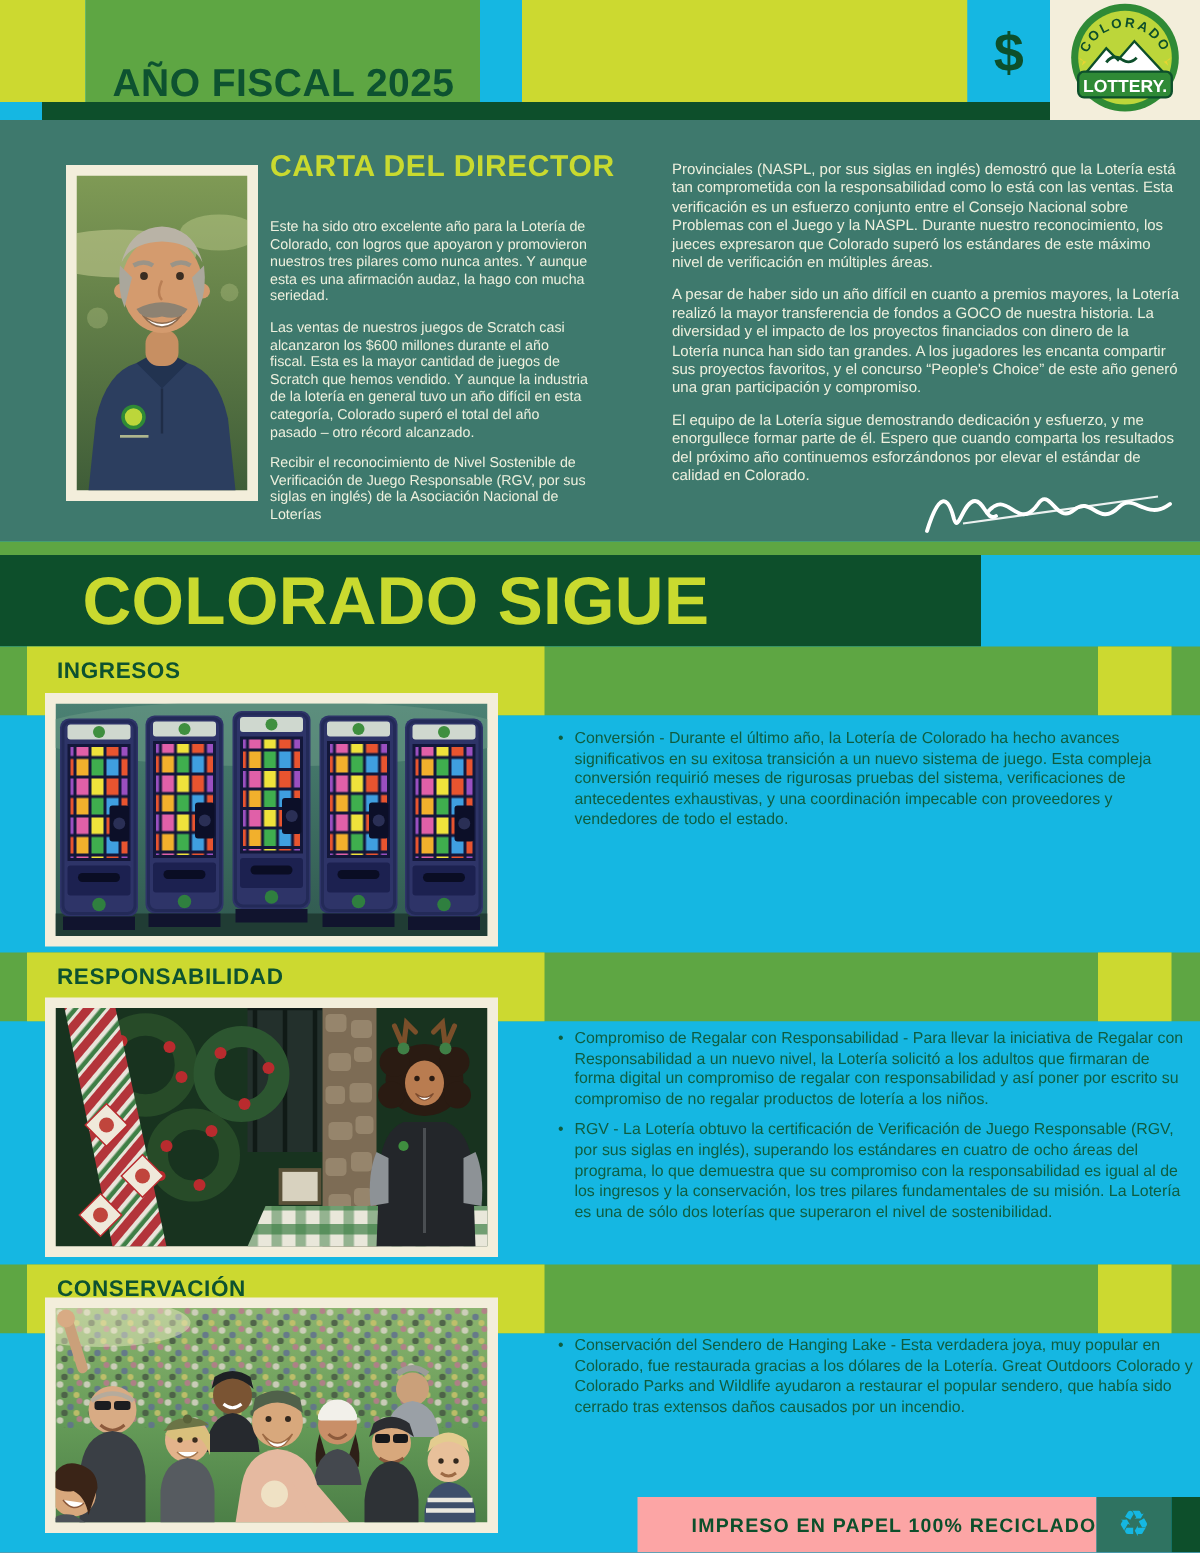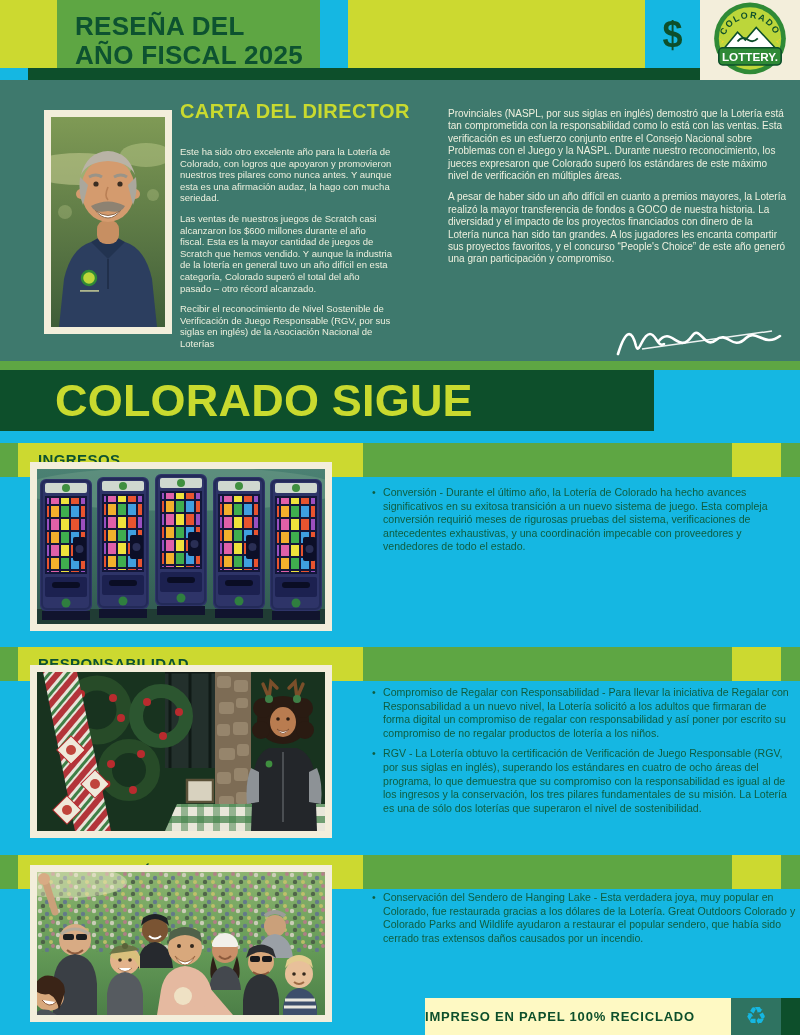--- a/index.html
+++ b/index.html
@@ -32,57 +32,57 @@
   .d-col2{left:448px;top:28px;width:338px;font-size:10px;line-height:12.4px;}
   .d-sig{left:612px;top:242px;}
 
   
   .green-strip{left:0;top:361px;width:800px;height:9px;background:#5ea643;}
   .banner{left:0;top:370px;width:654px;height:61px;background:#0d4f2b;}
   .banner h2{margin:0;padding-left:55px;font-size:45px;line-height:61px;font-weight:bold;
              color:#c9da2f;letter-spacing:.2px;}
 
   
-  .band{left:0;width:800px;height:46px;background:#5ea643;margin-top:12px;}
+  .band{left:0;width:800px;height:46px;background:#5ea643;}
   .band-a{top:431px;} .band-b{top:635px;} .band-c{top:843px;}
   .band .limeblock{position:absolute;left:18px;top:0;width:345px;height:46px;background:#ccd930;}
   .band .heading{position:absolute;left:38px;top:8px;font-size:15px;font-weight:bold;
                  color:#0d5230;letter-spacing:.4px;}
   .band .limestripe{position:absolute;left:732px;top:0;width:49px;height:46px;background:#ccd930;}
 
   
   .cyan-a{left:0;top:477px;width:800px;height:158px;background:#15b7e2;}
   .cyan-b{left:0;top:681px;width:800px;height:162px;background:#15b7e2;}
   .cyan-c{left:0;top:889px;width:800px;height:146px;background:#15b7e2;}
   .p-a{left:30px;top:462px;} .p-b{left:30px;top:665px;} .p-c{left:30px;top:865px;}
 
   .bullets{width:424px;}
   .bl-a{left:372px;top:486px;} .bl-b{left:372px;top:686px;} .bl-c{left:372px;top:891px;}
   .bullets ul{list-style:none;margin:0;padding:0;}
   .bullets li{position:relative;padding-left:11px;margin-bottom:7px;
               font-size:10.6px;line-height:13.6px;color:#0f5d40;}
   .bullets li::before{content:"\2022";position:absolute;left:0;top:0;color:#0f5d40;}
 
   
-  .f-bar{left:425px;top:998px;width:306px;height:37px;background:#fef9c3;text-align:left;}
+  .f-bar{left:425px;top:998px;width:306px;height:37px;background:#fca5a5;text-align:right;}
   .f-text{font-size:13px;line-height:37px;font-weight:bold;color:#0d4f2b;letter-spacing:.8px;}
   .f-teal{left:731px;top:998px;width:50px;height:37px;background:#2f7361;text-align:center;}
   .f-recycle{font-size:24px;line-height:37px;color:#15b7e2;font-family:"DejaVu Sans",sans-serif;}
   .f-dark{left:781px;top:998px;width:19px;height:37px;background:#0d4f2b;}
 </style>
 </head>
 <body>
 
 <div class="page">
 
   <header>
     <div class="abs h-lime1"></div>
     <div class="abs h-green"></div>
     <div class="abs h-title">
-      <span>RESEÑA DEL</span><br>
+      <br>
       <span>AÑO FISCAL 2025</span>
     </div>
     <div class="abs h-cyan1"></div>
     <div class="abs h-lime2"></div>
     <div class="abs h-cyan2">
       <span class="h-dollar">$</span>
     </div>
     <div class="abs h-limecorner"></div>
     <div class="abs h-cyancorner"></div>
     <div class="abs h-darkbar"></div>
@@ -145,20 +145,21 @@
     <h1 class="abs d-heading" style="margin:0;">CARTA DEL DIRECTOR</h1>
 
     <div class="abs d-col d-col1">
       <p>Este ha sido otro excelente año para la Lotería de Colorado, con logros que apoyaron y promovieron nuestros tres pilares como nunca antes. Y aunque esta es una afirmación audaz, la hago con mucha seriedad.</p>
       <p>Las ventas de nuestros juegos de Scratch casi alcanzaron los $600 millones durante el año fiscal. Esta es la mayor cantidad de juegos de Scratch que hemos vendido. Y aunque la industria de la lotería en general tuvo un año difícil en esta categoría, Colorado superó el total del año pasado – otro récord alcanzado.</p>
       <p>Recibir el reconocimiento de Nivel Sostenible de Verificación de Juego Responsable (RGV, por sus siglas en inglés) de la Asociación Nacional de Loterías</p>
     </div>
     <div class="abs d-col d-col2">
       <p>Provinciales (NASPL, por sus siglas en inglés) demostró que la Lotería está tan comprometida con la responsabilidad como lo está con las ventas. Esta verificación es un esfuerzo conjunto entre el Consejo Nacional sobre Problemas con el Juego y la NASPL. Durante nuestro reconocimiento, los jueces expresaron que Colorado superó los estándares de este máximo nivel de verificación en múltiples áreas.</p>
       <p>A pesar de haber sido un año difícil en cuanto a premios mayores, la Lotería realizó la mayor transferencia de fondos a GOCO de nuestra historia. La diversidad y el impacto de los proyectos financiados con dinero de la Lotería nunca han sido tan grandes. A los jugadores les encanta compartir sus proyectos favoritos, y el concurso “People's Choice” de este año generó una gran participación y compromiso.</p>
+      <p>El equipo de la Lotería sigue demostrando dedicación y esfuerzo, y me enorgullece formar parte de él. Espero que cuando comparta los resultados del próximo año continuemos esforzándonos por elevar el estándar de calidad en Colorado.</p>
     </div>
 
     <svg class="abs d-sig" width="175" height="42" viewBox="0 0 175 42">
       <path d="M6 32 C14 6 20 8 24 24 C27 34 30 12 38 12 C44 12 46 26 52 22 M46 20 C60 2 66 34 80 14 C88 2 92 28 104 18 C116 8 120 30 134 16 C144 6 152 26 168 14" stroke="#ffffff" stroke-width="2.6" fill="none" stroke-linecap="round"></path>
       <path d="M30 27 L160 9" stroke="#ffffff" stroke-width="1.5" opacity=".9"></path>
     </svg>
   </section>
 
   <div class="abs green-strip"></div>
   <div class="abs banner">

